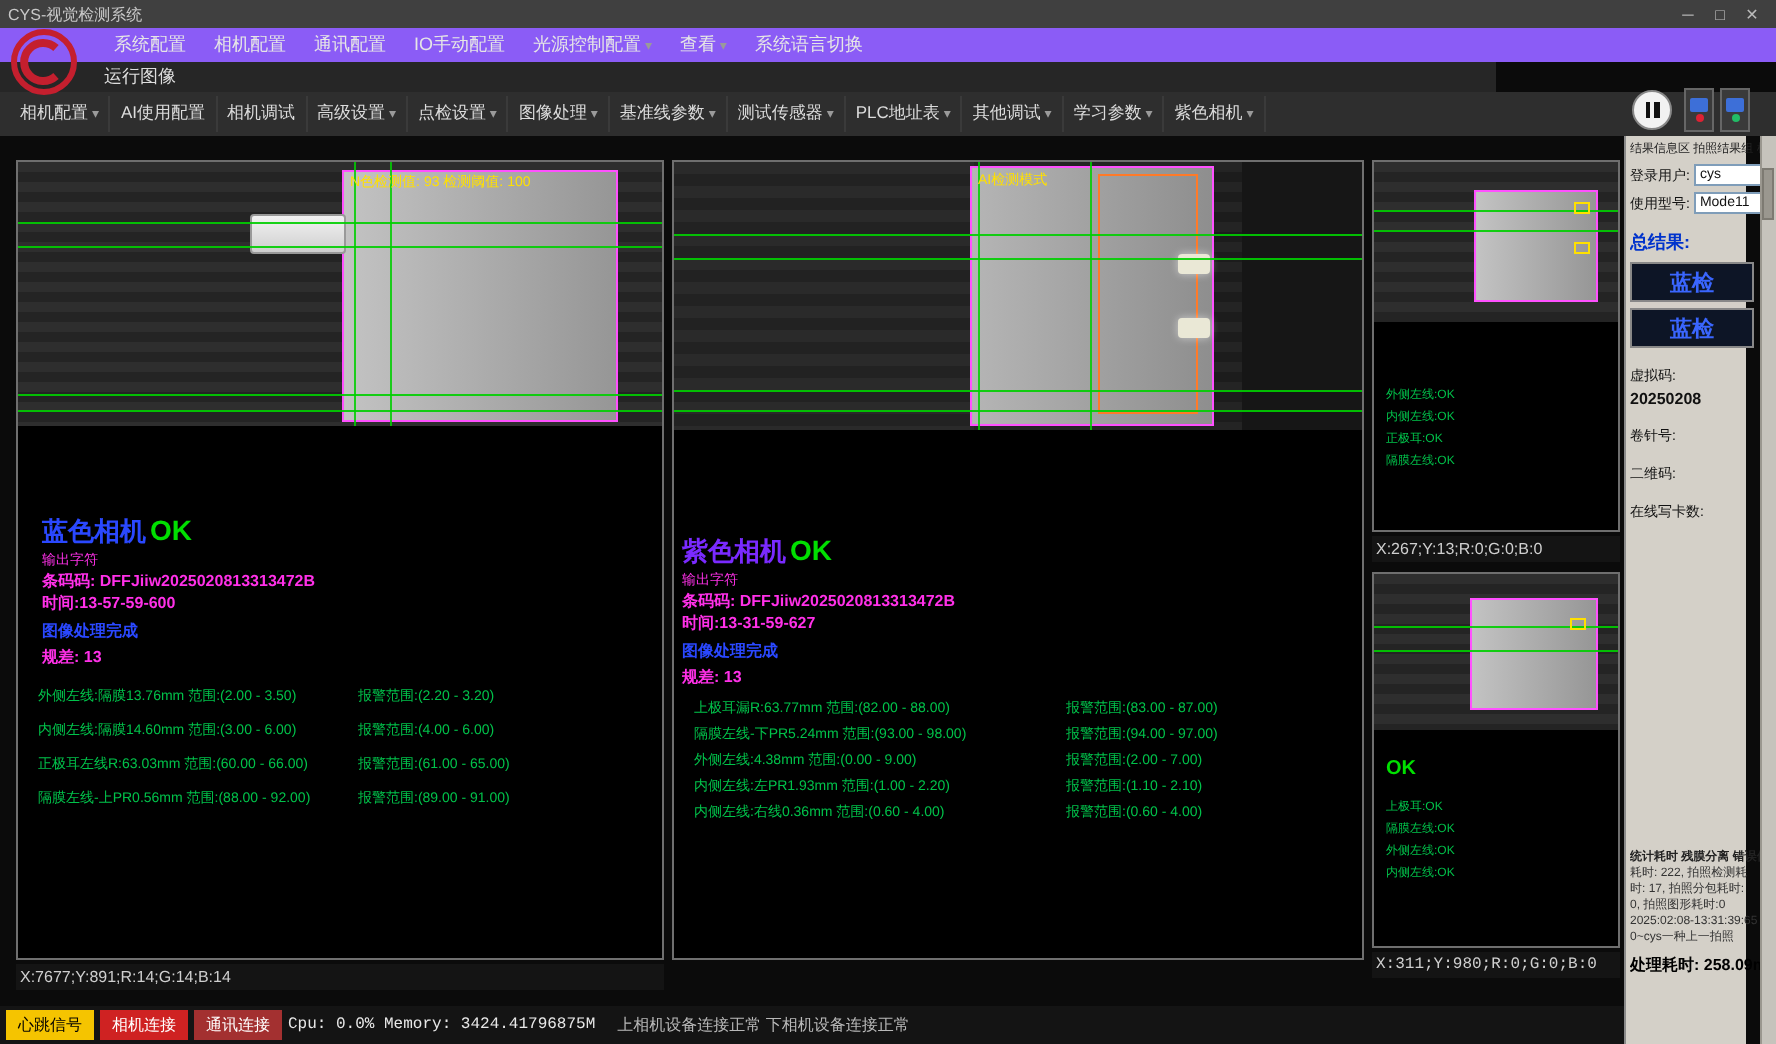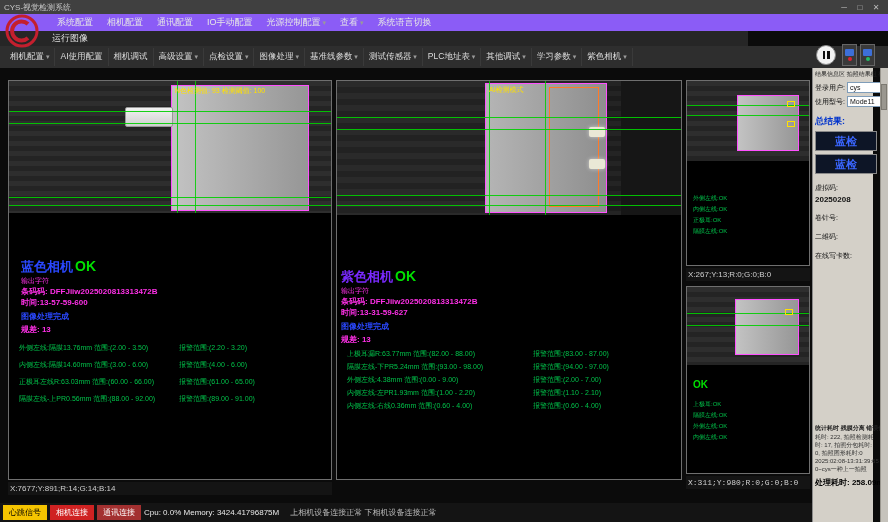--- a/index.html
+++ b/index.html
@@ -99,21 +99,21 @@
   #sb-scroll { left:880px; top:68px; width:8px; height:454px; background:#c6c3bc; border-left:1px solid #9a978f; }
   #sb-thumb { left:881px; top:84px; width:6px; height:26px; background:#9a978f; border:1px solid #7d7a72; }
 
   
   #statusbar { left:0; top:503px; width:812px; height:19px; background:#141414; display:flex;
     align-items:center; padding-left:3px; gap:3px; }
   .chip { font-size:8px; padding:2px 6px; white-space:nowrap; }
   .chip-yellow { background:#f5c400; color:#000; }
   .chip-red { background:#cf2222; color:#fff;font-family:Liberation Mono, monospace; }
   .chip-dark-red { background:#a33030; color:#fff; }
-  .sb-text { color:#e8e8e8; font-size:8px; white-space:nowrap; }
+  .sb-text { color:#e8e8e8; font-size:8px; white-space:nowrap;font-family:Liberation Mono, monospace; }
   .sb-text2 { color:#b8b8b8; font-size:8px; white-space:nowrap; padding-left:8px; }
 </style>
 </head>
 <body>
 
 <div id="stage">
 
   <div class="abs" id="titlebar">
     <span>CYS-视觉检测系统</span>
     <span class="spacer"></span>

